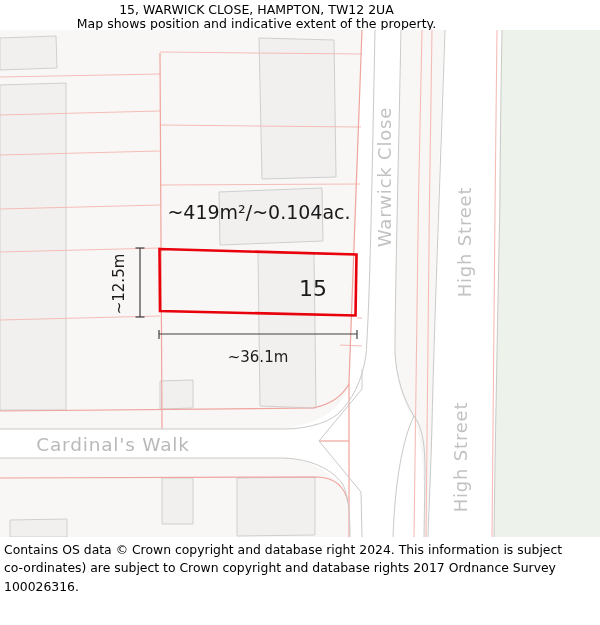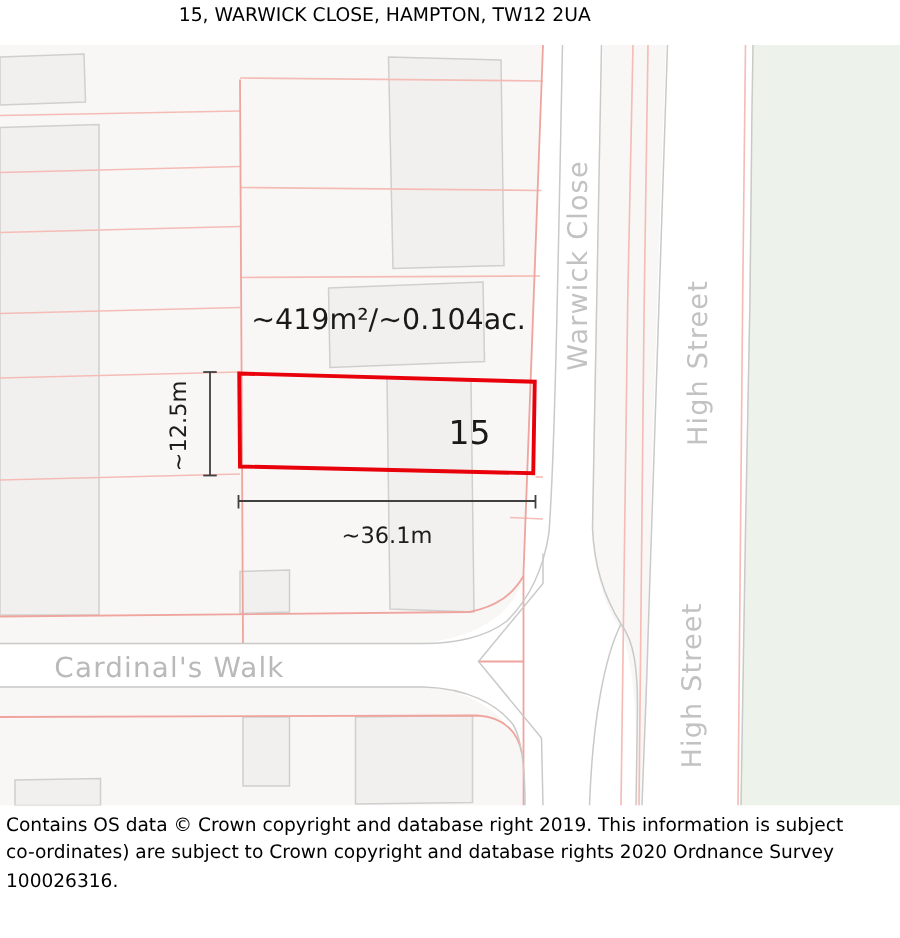--- a/index.html
+++ b/index.html
@@ -21,20 +21,21 @@
     font-size:12.4px;line-height:18.3px;text-align:left;
   }
   .map-label{fill:#c2c2c2;font-size:18px;letter-spacing:0.8px;}
   .dim-label{fill:#1c1c1c;font-size:15px;}
 </style>
 </head>
 <body>
 
 <div class="header">
   <div class="title">15, WARWICK CLOSE, HAMPTON, TW12 2UA</div>
+  <div class="subtitle">Map shows position and indicative extent of the property.</div>
 </div>
 
 <div class="map-wrap">
 <svg width="600" height="507" viewBox="0 30 600 507" xmlns="http://www.w3.org/2000/svg">
 
   <rect x="0" y="30" width="600" height="507" fill="#ffffff"></rect>
 
   <g fill="#f8f7f6">
     <path d="M0,30 L362,30 C357,200 352,330 349,383 C345,402 330,422 283,429 L0,429 Z"></path>
     <path d="M0,458 L283,458 C315,460 340,477 348,502 L348,537 L0,537 Z"></path>
@@ -107,16 +108,16 @@
   <text class="dim-label" x="124" y="284" text-anchor="middle" transform="rotate(-90 124 284)">~12.5m</text>
   <text class="dim-label" x="258" y="362" text-anchor="middle">~36.1m</text>
 
   <text x="259" y="219" text-anchor="middle" style="font-size:19px;fill:#191919;">~419m²/~0.104ac.</text>
 
   <text x="313" y="296" text-anchor="middle" style="font-size:22px;fill:#191919;">15</text>
 </svg>
 </div>
 
 <div class="footer">
-  <div>Contains OS data © Crown copyright and database right 2019. This information is subject</div>
-  <div>co-ordinates) are subject to Crown copyright and database rights 2020 Ordnance Survey</div>
+  <div>Contains OS data © Crown copyright and database right 2024. This information is subject</div>
+  <div>co-ordinates) are subject to Crown copyright and database rights 2017 Ordnance Survey</div>
   <div>100026316.</div>
 </div>
 
 </body></html>

